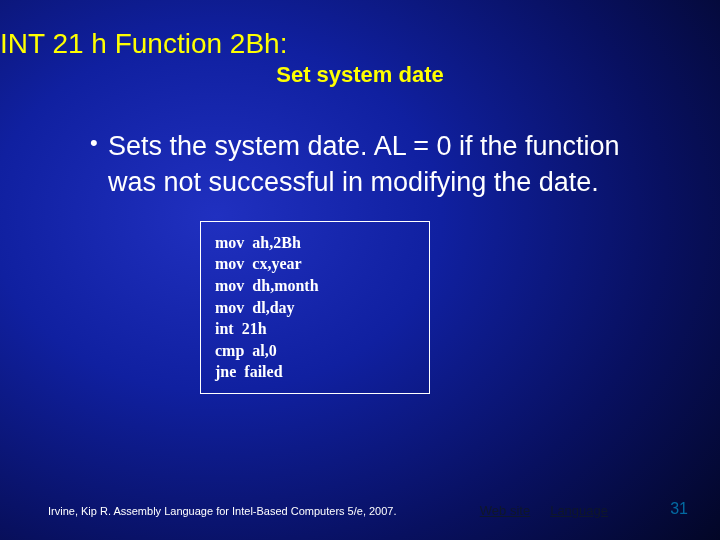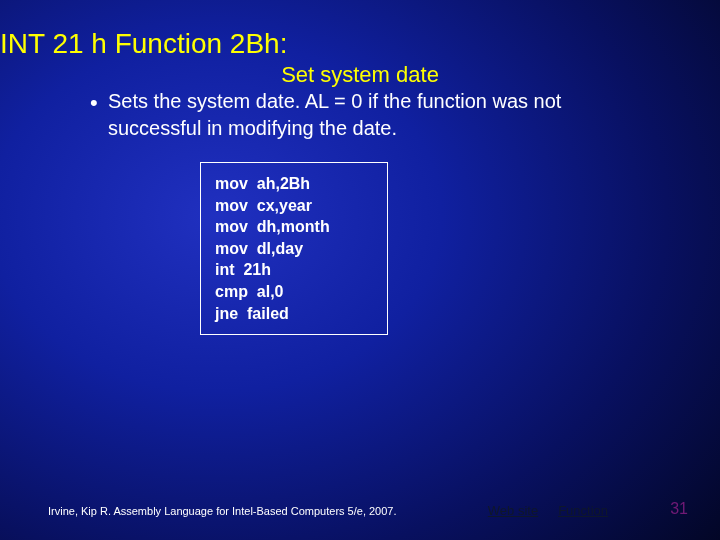--- a/index.html
+++ b/index.html
@@ -19,45 +19,46 @@
   .title {
     color: #ffff00;
     font-size: 28px;
     font-weight: normal;
     margin-bottom: 2px;
   }
   .subtitle {
     text-align: center;
     color: #ffff00;
     font-size: 22px;
-    font-weight: normal;
+    font-weight: bold;
+    margin-bottom: 40px;
   }
   .bullets {
     padding: 0 60px 0 90px;
   }
   .bullet {
     position: relative;
-    font-size: 20px;
+    font-size: 27px;
     line-height: 1.35;
     padding-left: 18px;
     margin-bottom: 20px;
   }
   .bullet::before {
     content: "•";
     position: absolute;
     left: 0;
     top: 0;
     font-size: 22px;
   }
   .code-box {
     margin: 18px 0 0 200px;
     border: 1px solid #ffffff;
     padding: 10px 14px;
-    width: 188px;
-    font-family: Liberation Sans, sans-serif;
+    width: 230px;
+    font-family: Liberation Serif, serif;
     font-size: 16px;
     font-weight: bold;
     line-height: 1.35;
     white-space: pre;
   }
   .footer {
     position: absolute;
     bottom: 22px;
     left: 8px;
     width: 720px;
@@ -73,21 +74,21 @@
     gap: 20px;
     margin-right: 80px;
   }
   .link {
     color: #0f172a;
     text-decoration: underline;
     cursor: pointer;
     font-size: 13px;
   }
   .pagenum {
-    color: #701a75;
+    color: #0369a1;
     font-size: 16px;
     position: absolute;
     right: 40px;
     bottom: 0;
     text-align: right;
   }
 </style>
 </head>
 <body>
 
@@ -105,18 +106,18 @@
 mov  dh,month
 mov  dl,day
 int  21h
 cmp  al,0
 jne  failed</div>
 
   <div class="footer">
     <span class="credit">Irvine, Kip R. Assembly Language for Intel-Based Computers 5/e, 2007.</span>
     <span class="links">
       <a class="link">Web site</a>
-      <a class="link">Function</a>
+      <a class="link">Language</a>
     </span>
     <span class="pagenum">31</span>
   </div>
 
 </div>
 
 </body></html>

